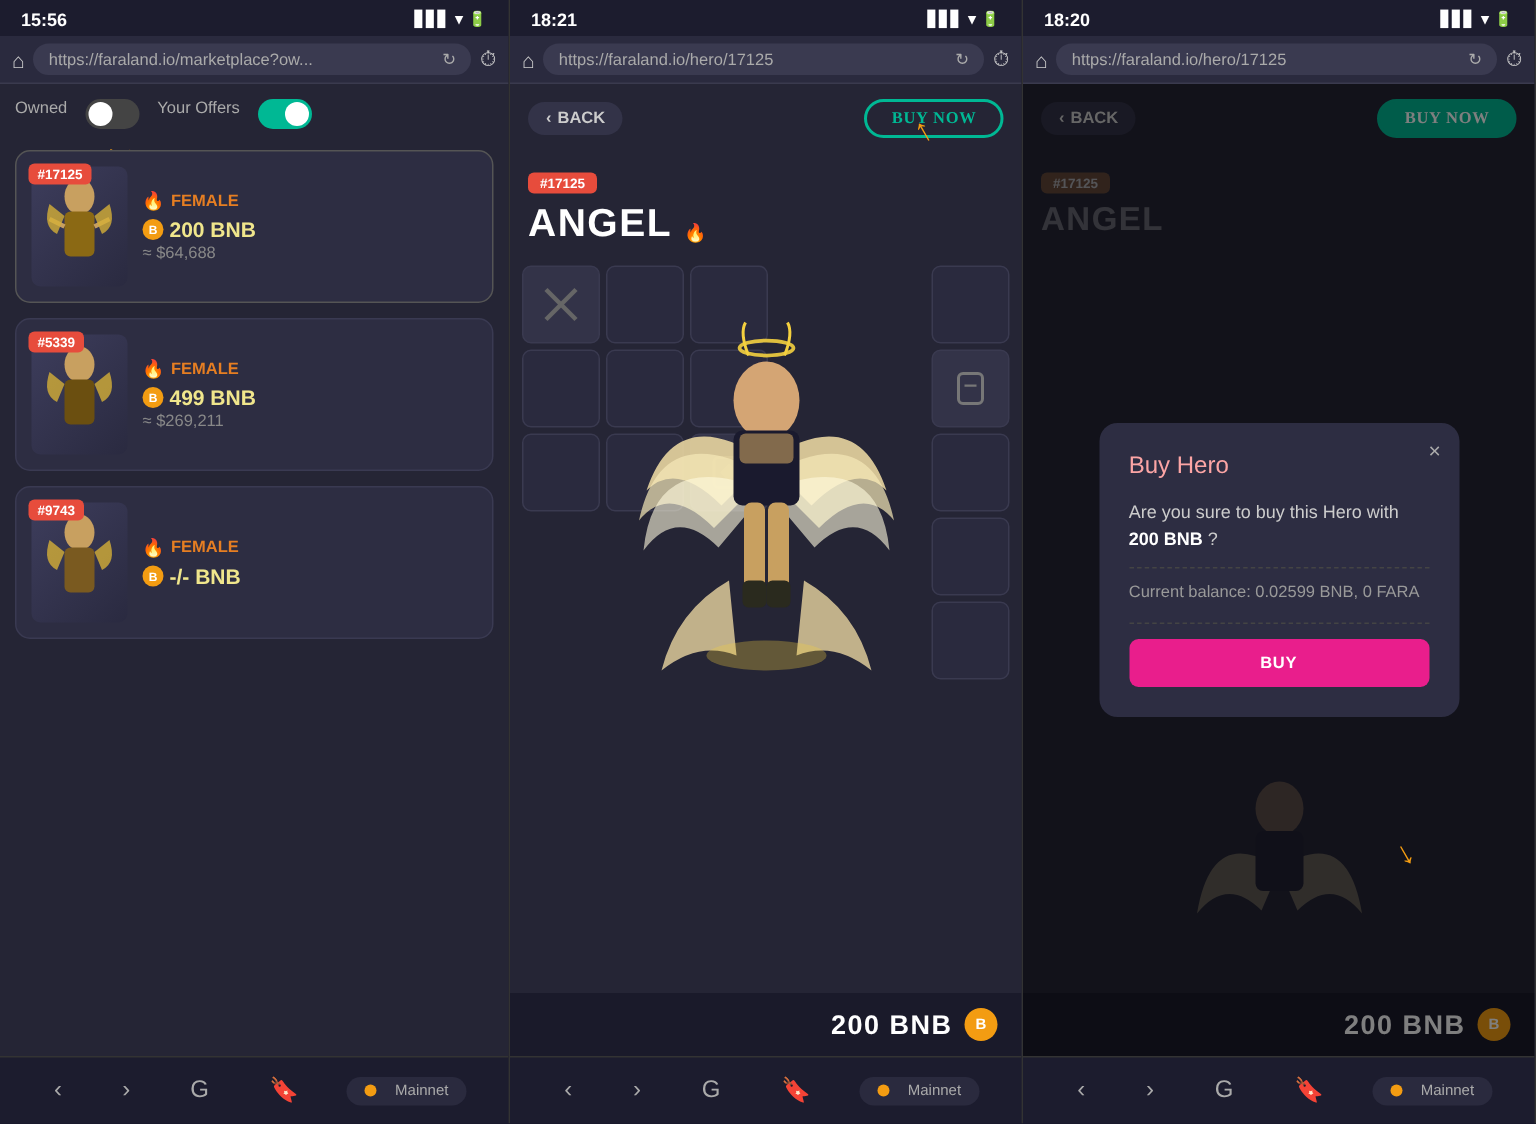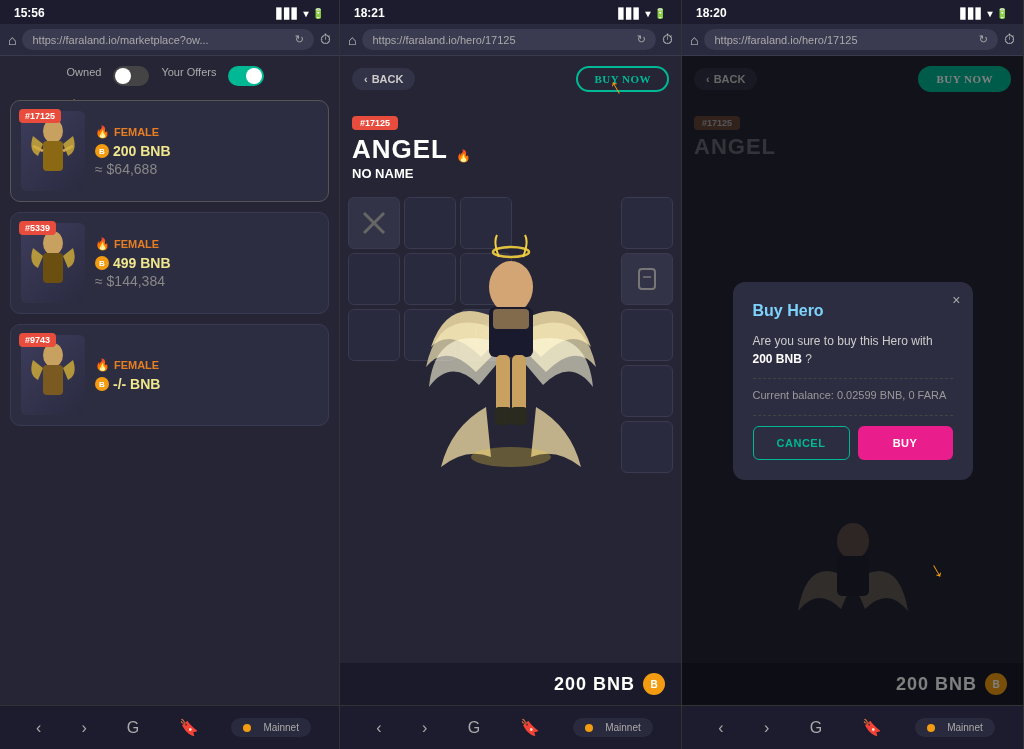--- a/index.html
+++ b/index.html
@@ -106,21 +106,21 @@
       background: #f39c12;
       display: inline-block;
     }
 
     
     .p1-content {
       padding: 10px;
     }
     .p1-tabs {
       display: flex;
-      justify-content: center;
+      justify-content: flex-start;
       gap: 12px;
       margin-bottom: 14px;
       padding-right: 8px;
     }
     .p1-tab-label {
       color: #aaa;
       font-size: 11px;
     }
     .p1-toggle {
       width: 36px; height: 20px;
@@ -187,21 +187,21 @@
     .hero-price {
       display: flex;
       align-items: center;
       gap: 4px;
       color: #f0e68c;
       font-size: 14px;
       font-weight: 700;
     }
     .hero-usd {
       color: #888;
-      font-size: 14px;
+      font-size: 11px;
       margin-top: 2px;
     }
     .bnb-icon {
       width: 14px; height: 14px;
       background: #f39c12;
       border-radius: 50%;
       display: inline-flex;
       align-items: center;
       justify-content: center;
       font-size: 8px;
@@ -370,23 +370,23 @@
       position: relative;
     }
     .dialog-close {
       position: absolute;
       top: 10px; right: 12px;
       color: #aaa;
       font-size: 14px;
       cursor: pointer;
     }
     .dialog-title {
-      color: #7dd3fc;
+      color: #fca5a5;
       font-size: 16px;
-      font-weight: 700;
+      font-weight: 400;
       margin-bottom: 12px;
     }
     .dialog-body {
       color: #ccc;
       font-size: 12px;
       line-height: 1.5;
       margin-bottom: 6px;
     }
     .dialog-body strong { color: #fff; font-weight: 700; }
     .dialog-balance {
@@ -528,21 +528,21 @@
           </div>
           <div class="hero-info">
             <div class="hero-gender">
               <span class="fire-icon">🔥</span>
               <span>FEMALE</span>
             </div>
             <div class="hero-price">
               <span class="bnb-icon">B</span>
               <span>499 BNB</span>
             </div>
-            <div class="hero-usd">≈ $144,384</div>
+            <div class="hero-usd">≈ $269,211</div>
           </div>
         </div>
 
         <div class="hero-card">
           <div class="hero-id-badge">#9743</div>
           <div class="hero-img-placeholder">
             <svg width="50" height="70" viewBox="0 0 50 70">
               <ellipse cx="25" cy="15" rx="10" ry="12" fill="#c8a060"></ellipse>
               <rect x="15" y="25" width="20" height="30" rx="4" fill="#7a5a20"></rect>
               <path d="M5 20 Q0 35 10 40 L15 28 Z" fill="#d4af37" opacity="0.8"></path>
@@ -608,21 +608,20 @@
       <div style="position:relative; height:0;">
         <div style="position:absolute; right:60px; top:-28px; color:#f39c12; font-size:22px; transform:rotate(-30deg);">↑</div>
       </div>
 
       <div class="hero-detail-info">
         <div class="hero-detail-badge">#17125</div>
         <div class="hero-detail-name">
           <span>ANGEL</span>
           <span class="fire-icon">🔥</span>
         </div>
-        <div class="hero-detail-subname">NO NAME</div>
       </div>
 
       <div class="hero-visual-area">
 
         <div class="equipment-grid">
           <div class="equip-slot has-item">
               <svg width="28" height="28" viewBox="0 0 28 28">
                 <line x1="4" y1="4" x2="24" y2="24" stroke="#666" stroke-width="3"></line>
                 <line x1="24" y1="4" x2="4" y2="24" stroke="#666" stroke-width="3"></line>
               </svg>
@@ -751,21 +750,20 @@
             <strong>200 BNB</strong>
             <span>?</span>
           </div>
           <hr class="dialog-divider">
           <div class="dialog-balance">
             <span>Current balance:</span>
             <span>0.02599 BNB, 0 FARA</span>
           </div>
           <hr class="dialog-divider">
           <div class="dialog-actions">
-            <button class="dialog-cancel">CANCEL</button>
             <button class="dialog-buy">BUY</button>
           </div>
         </div>
 
         <div style="position:absolute; bottom:120px; right:80px; color:#f39c12; font-size:22px; transform:rotate(150deg);">↑</div>
       </div>
 
       <div style="position:absolute; bottom:40px; left:50%; transform:translateX(-50%); opacity:0.3; z-index:50;">
         <svg width="120" height="160" viewBox="0 0 120 160">
           <path d="M60 80 Q15 50 5 110 Q25 85 48 108 Z" fill="#e8d5a0"></path>

